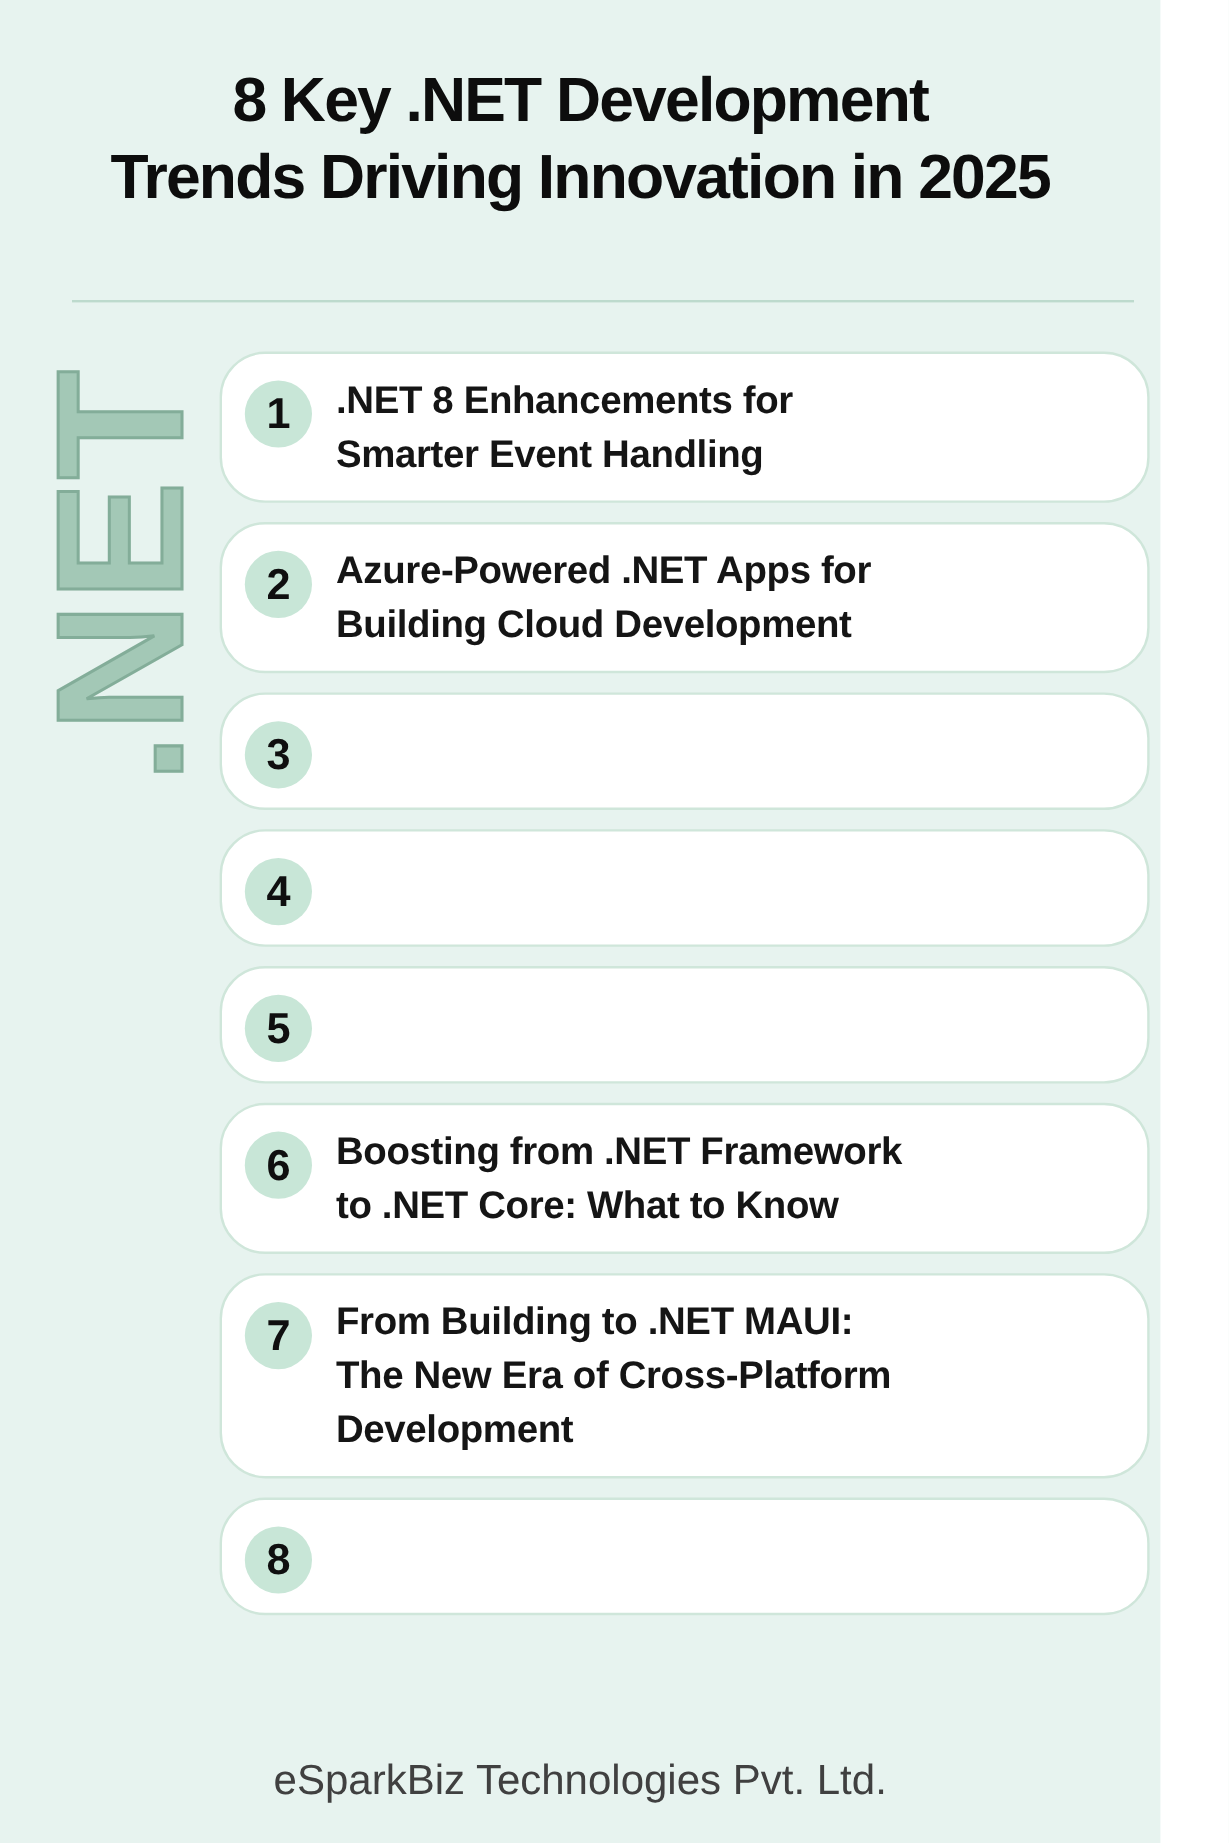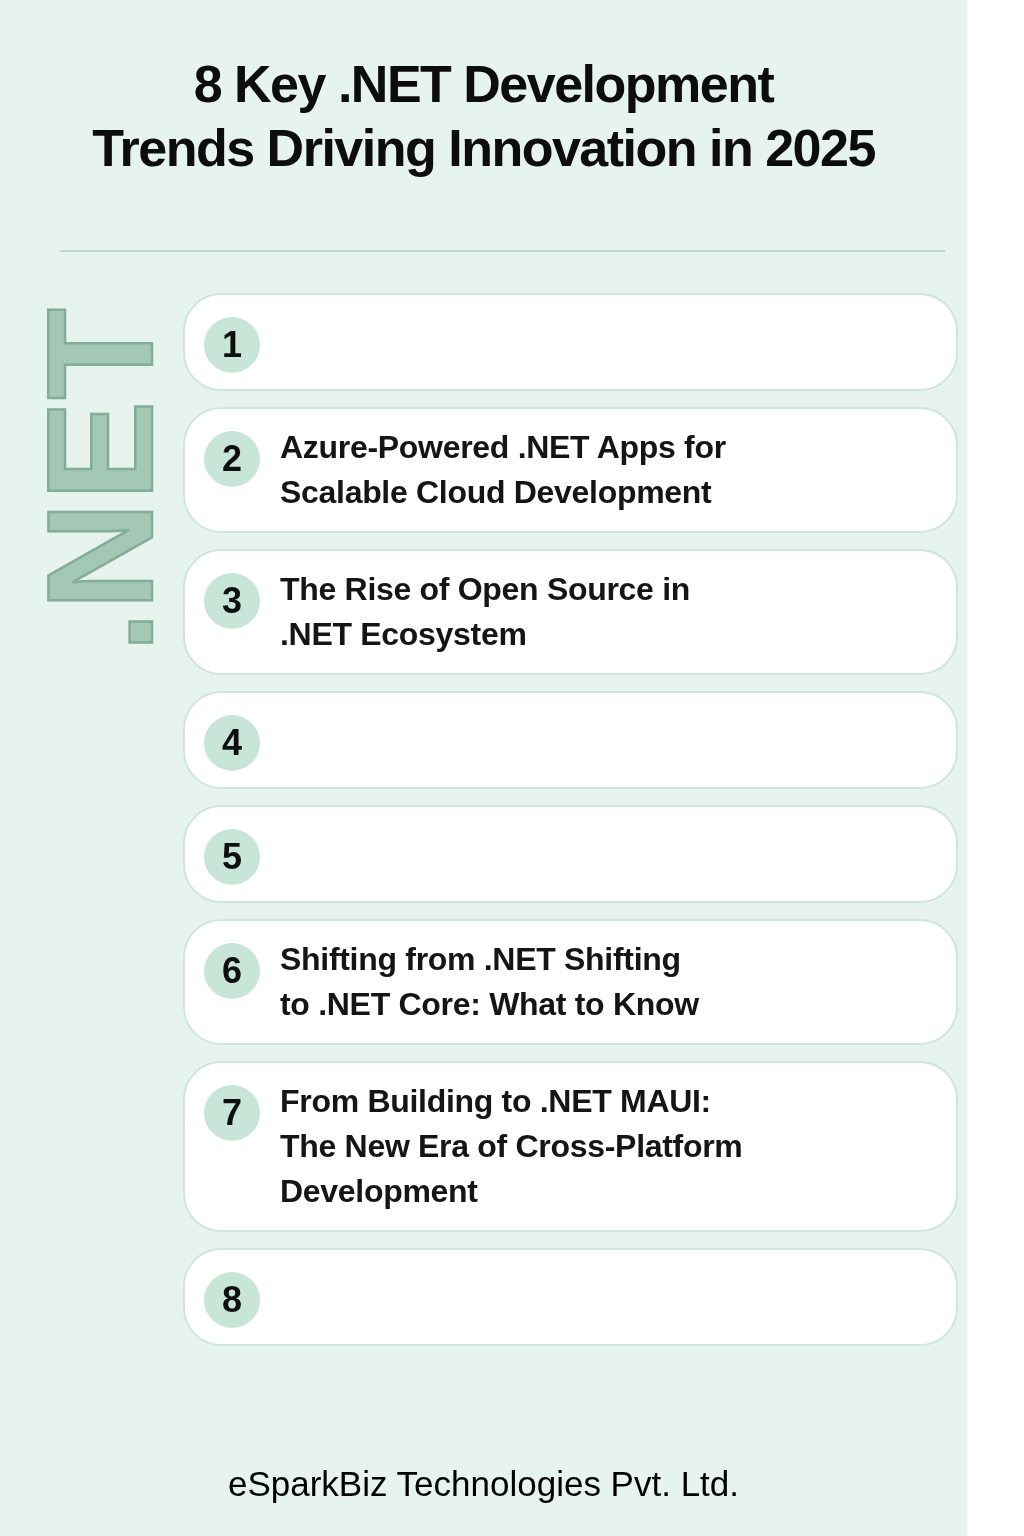--- a/index.html
+++ b/index.html
@@ -94,66 +94,66 @@
   }
   .footer {
     position: absolute;
     top: 1460px;
     left: 0;
     width: 100%;
     text-align: center;
     font-size: 35px;
     line-height: 48px;
     font-weight: normal;
-    color: #000000;
+    color: #404040;
   }
 </style>
 </head>
 <body>
 
 <div class="page">
 
   <div class="title">
     <div>8 Key .NET Development</div>
     <div>Trends Driving Innovation in 2025</div>
   </div>
 
   <div class="divider"></div>
 
   <div class="watermark">.NET</div>
 
   <div class="cards">
 
     <div class="card">
       <div class="badge">1</div>
+      <div class="card-text">.NET 8 Enhancements for
+Smarter Event Handling</div>
     </div>
 
     <div class="card">
       <div class="badge">2</div>
       <div class="card-text">Azure-Powered .NET Apps for
-Scalable Cloud Development</div>
+Building Cloud Development</div>
     </div>
 
     <div class="card">
       <div class="badge">3</div>
-      <div class="card-text">The Rise of Open Source in
-.NET Ecosystem</div>
     </div>
 
     <div class="card">
       <div class="badge">4</div>
     </div>
 
     <div class="card">
       <div class="badge">5</div>
     </div>
 
     <div class="card">
       <div class="badge">6</div>
-      <div class="card-text">Shifting from .NET Shifting
+      <div class="card-text">Boosting from .NET Framework
 to .NET Core: What to Know</div>
     </div>
 
     <div class="card">
       <div class="badge">7</div>
       <div class="card-text">From Building to .NET MAUI:
 The New Era of Cross-Platform
 Development</div>
     </div>
 

